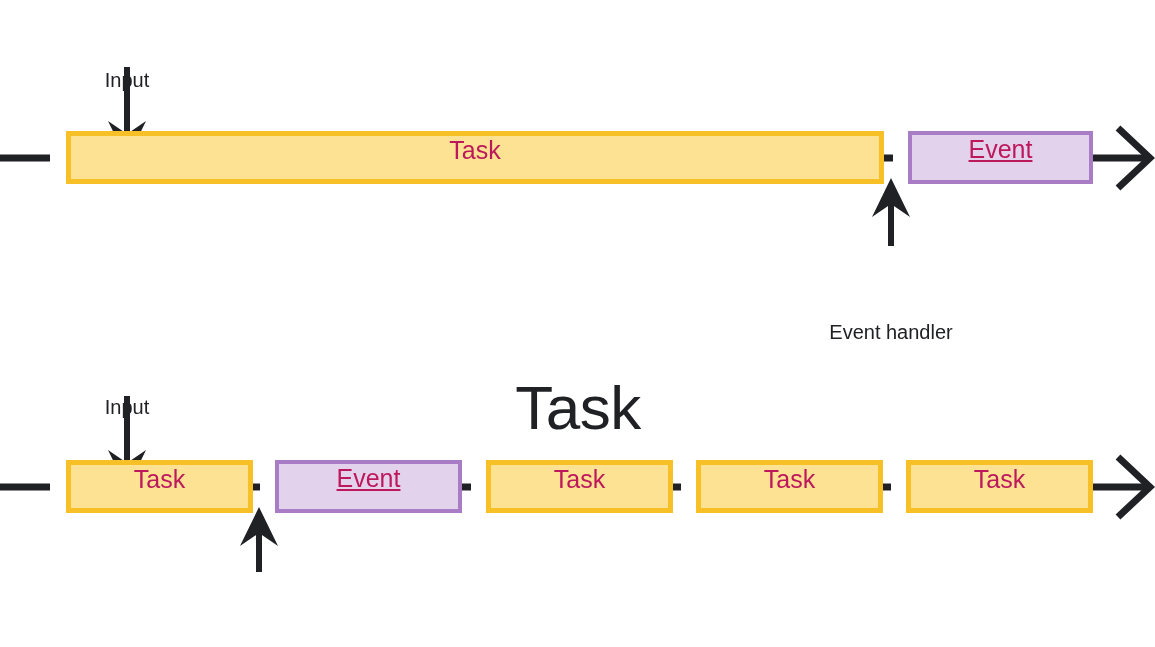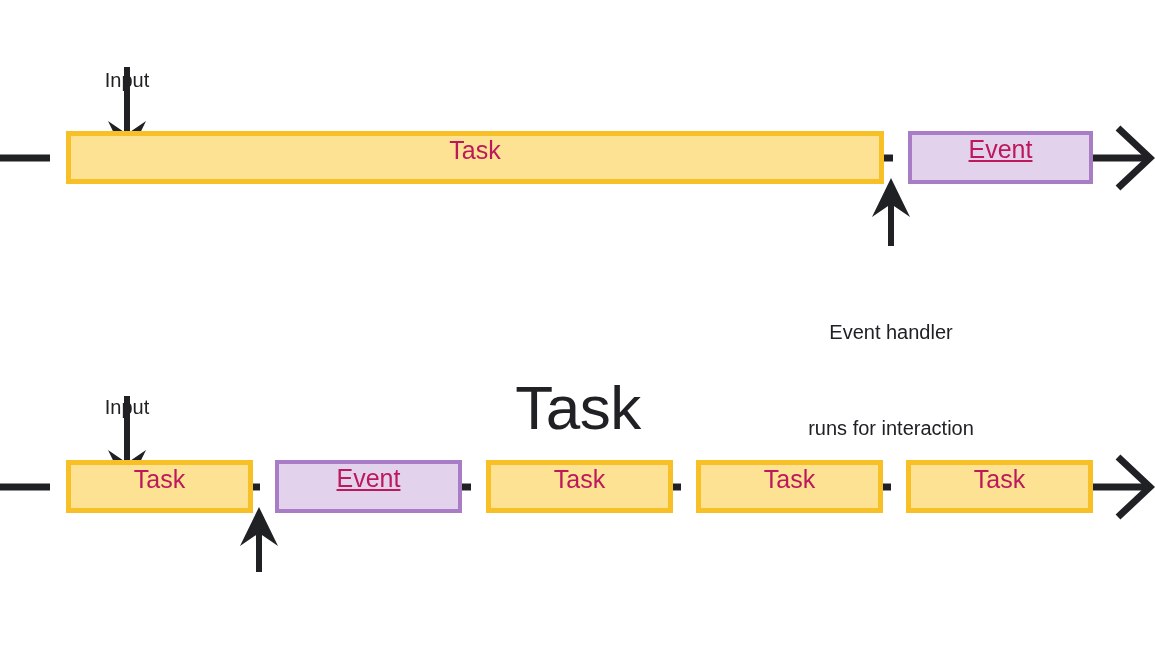--- a/index.html
+++ b/index.html
@@ -113,21 +113,20 @@
   <div class="box task" style="left:48px; top:131px; width:818px; height:53px;">
     <span class="box-label">Task</span>
   </div>
 
   <div class="box event" style="left:890px; top:131px; width:185px; height:53px;">
     <span class="box-label">Event</span>
   </div>
 
   <div class="callout" style="left:891px; top:252px;">
     <div>Event handler</div>
-    <div>runs for interaction</div>
   </div>
 
   <div class="section-title" style="left:578px; top:372px;">Task</div>
 
   <div class="callout" style="left:127px; top:327px;">
     <div>Input</div>
     <div>received</div>
   </div>
 
   <div class="box task" style="left:48px; top:460px; width:187px; height:53px;">

